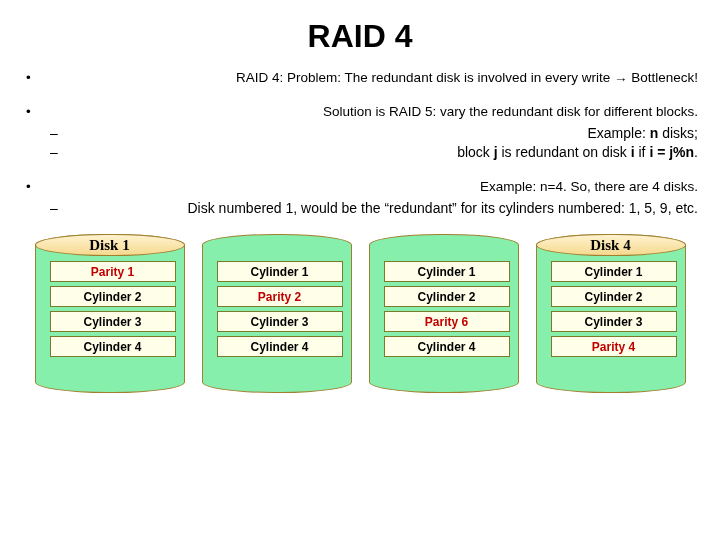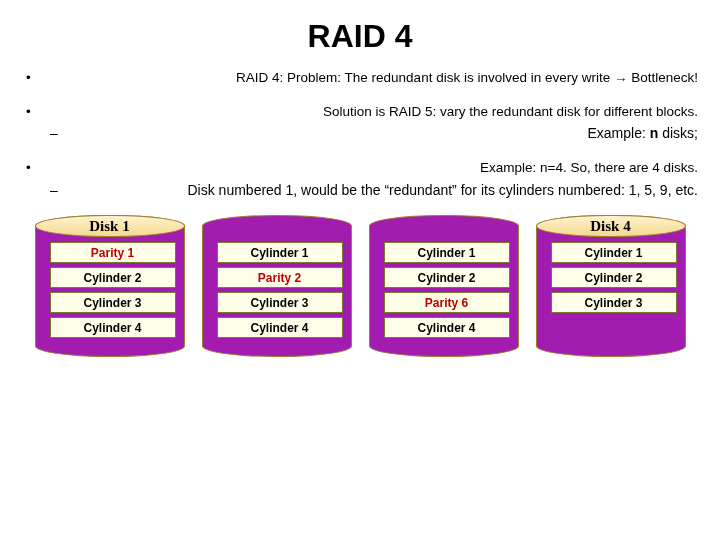--- a/index.html
+++ b/index.html
@@ -28,22 +28,22 @@
     justify-content: space-around;
     margin-top: 8px;
     padding: 0 4px;
   }
   .disk {
     width: 150px;
     position: relative;
   }
   .cyl {
     width: 150px;
-    height: 142px;
-    background: #a21caf;
+    height: 159px;
+    background: #86efac;
     border: 1px solid #a08030;
     border-radius: 72px / 11px;
     position: relative;
   }
   .cyl-top {
     position: absolute;
     top: -1px; left: -1px;
     width: 150px; height: 22px;
     border: 1px solid #a08030;
     border-radius: 72px / 11px;
@@ -81,20 +81,23 @@
 
 <ul class="top">
   <li>RAID 4: Problem: The redundant disk is involved in every write → Bottleneck!</li>
 
   <li>
     <span>Solution is RAID 5: vary the redundant disk for different blocks.</span>
     <ul class="sub">
       <li>
         <span>Example: </span><span class="b">n</span><span> disks;</span>
       </li>
+      <li>
+        <span>block </span><span class="b">j</span><span> is redundant on disk </span><span class="b">i</span><span> if </span><span class="b">i = j%n</span><span>.</span>
+      </li>
     </ul>
   </li>
 
   <li>
     <span>Example: n=4. So, there are 4 disks.</span>
     <ul class="sub">
       <li>Disk numbered 1, would be the “redundant” for its cylinders numbered: 1, 5, 9, etc.</li>
     </ul>
   </li>
 </ul>
@@ -131,16 +134,17 @@
         </div>
       </div>
     </div>
     <div class="disk">
       <div class="cyl">
         <div class="cyl-top">Disk 4</div>
         <div class="rows">
           <div class="cell">Cylinder 1</div>
           <div class="cell">Cylinder 2</div>
           <div class="cell">Cylinder 3</div>
+          <div class="cell parity">Parity 4</div>
         </div>
       </div>
     </div>
   </div>
 
 </body></html>

